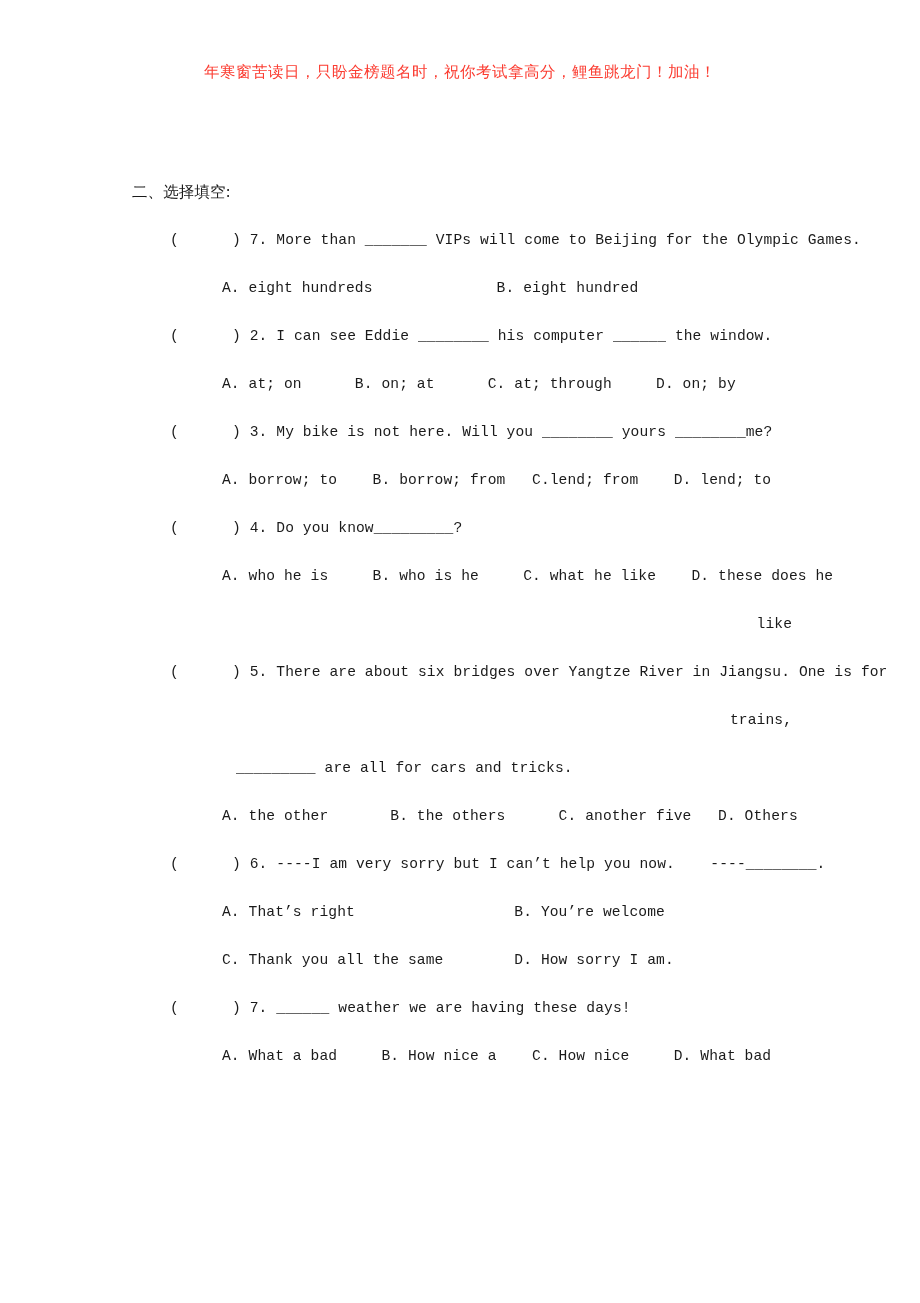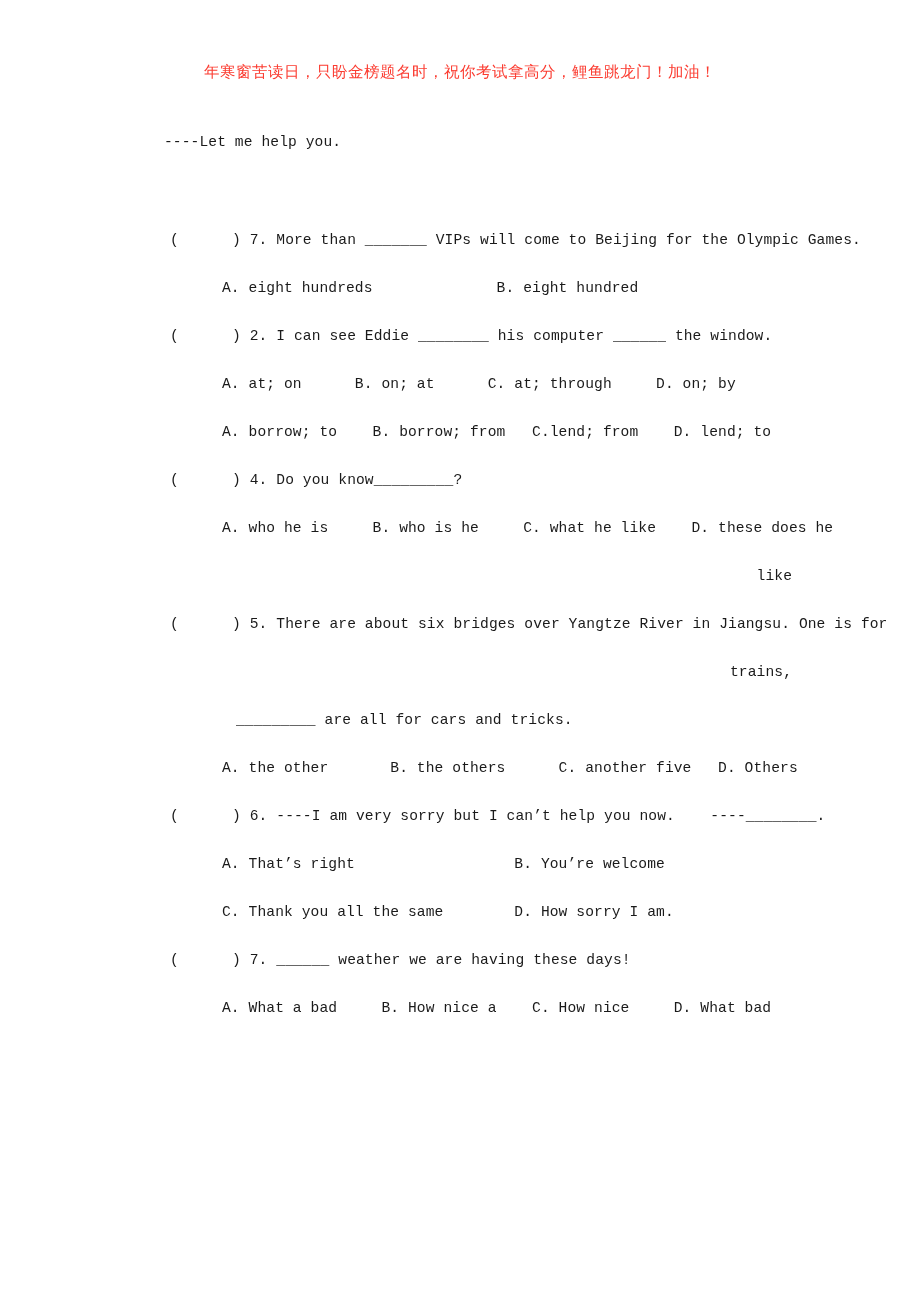--- a/index.html
+++ b/index.html
@@ -74,31 +74,32 @@
 <body>
 
 <div class="page">
 
   <div class="banner">
     <span class="banner-text" style="color: rgb(251, 59, 48);">年寒窗苦读日，只盼金榜题名时，祝你考试拿高分，鲤鱼跳龙门！加油！</span>
   </div>
 
   <div class="content">
 
-    <div class="line indent-lead">----Let me help you.</div>
 
     <div class="spacer-lg"></div>
 
+    <div class="line indent-sec cjk">二、选择填空:</div>
 
     <div class="line indent-q">(      ) 7. More than _______ VIPs will come to Beijing for the Olympic Games.</div>
     <div class="line indent-opt">A. eight hundreds              B. eight hundred</div>
 
     <div class="line indent-q">(      ) 2. I can see Eddie ________ his computer ______ the window.</div>
     <div class="line indent-opt">A. at; on      B. on; at      C. at; through     D. on; by</div>
 
+    <div class="line indent-q">(      ) 3. My bike is not here. Will you ________ yours ________me?</div>
     <div class="line indent-opt">A. borrow; to    B. borrow; from   C.lend; from    D. lend; to</div>
 
     <div class="line indent-q">(      ) 4. Do you know_________?</div>
     <div class="line indent-opt">A. who he is     B. who is he     C. what he like    D. these does he</div>
     <div class="line indent-cont">like</div>
 
     <div class="line indent-q">(      ) 5. There are about six bridges over Yangtze River in Jiangsu. One is for</div>
     <div class="line indent-cont">trains,</div>
     <div class="line indent-blank">_________ are all for cars and tricks.</div>
     <div class="line indent-opt">A. the other       B. the others      C. another five   D. Others</div>

